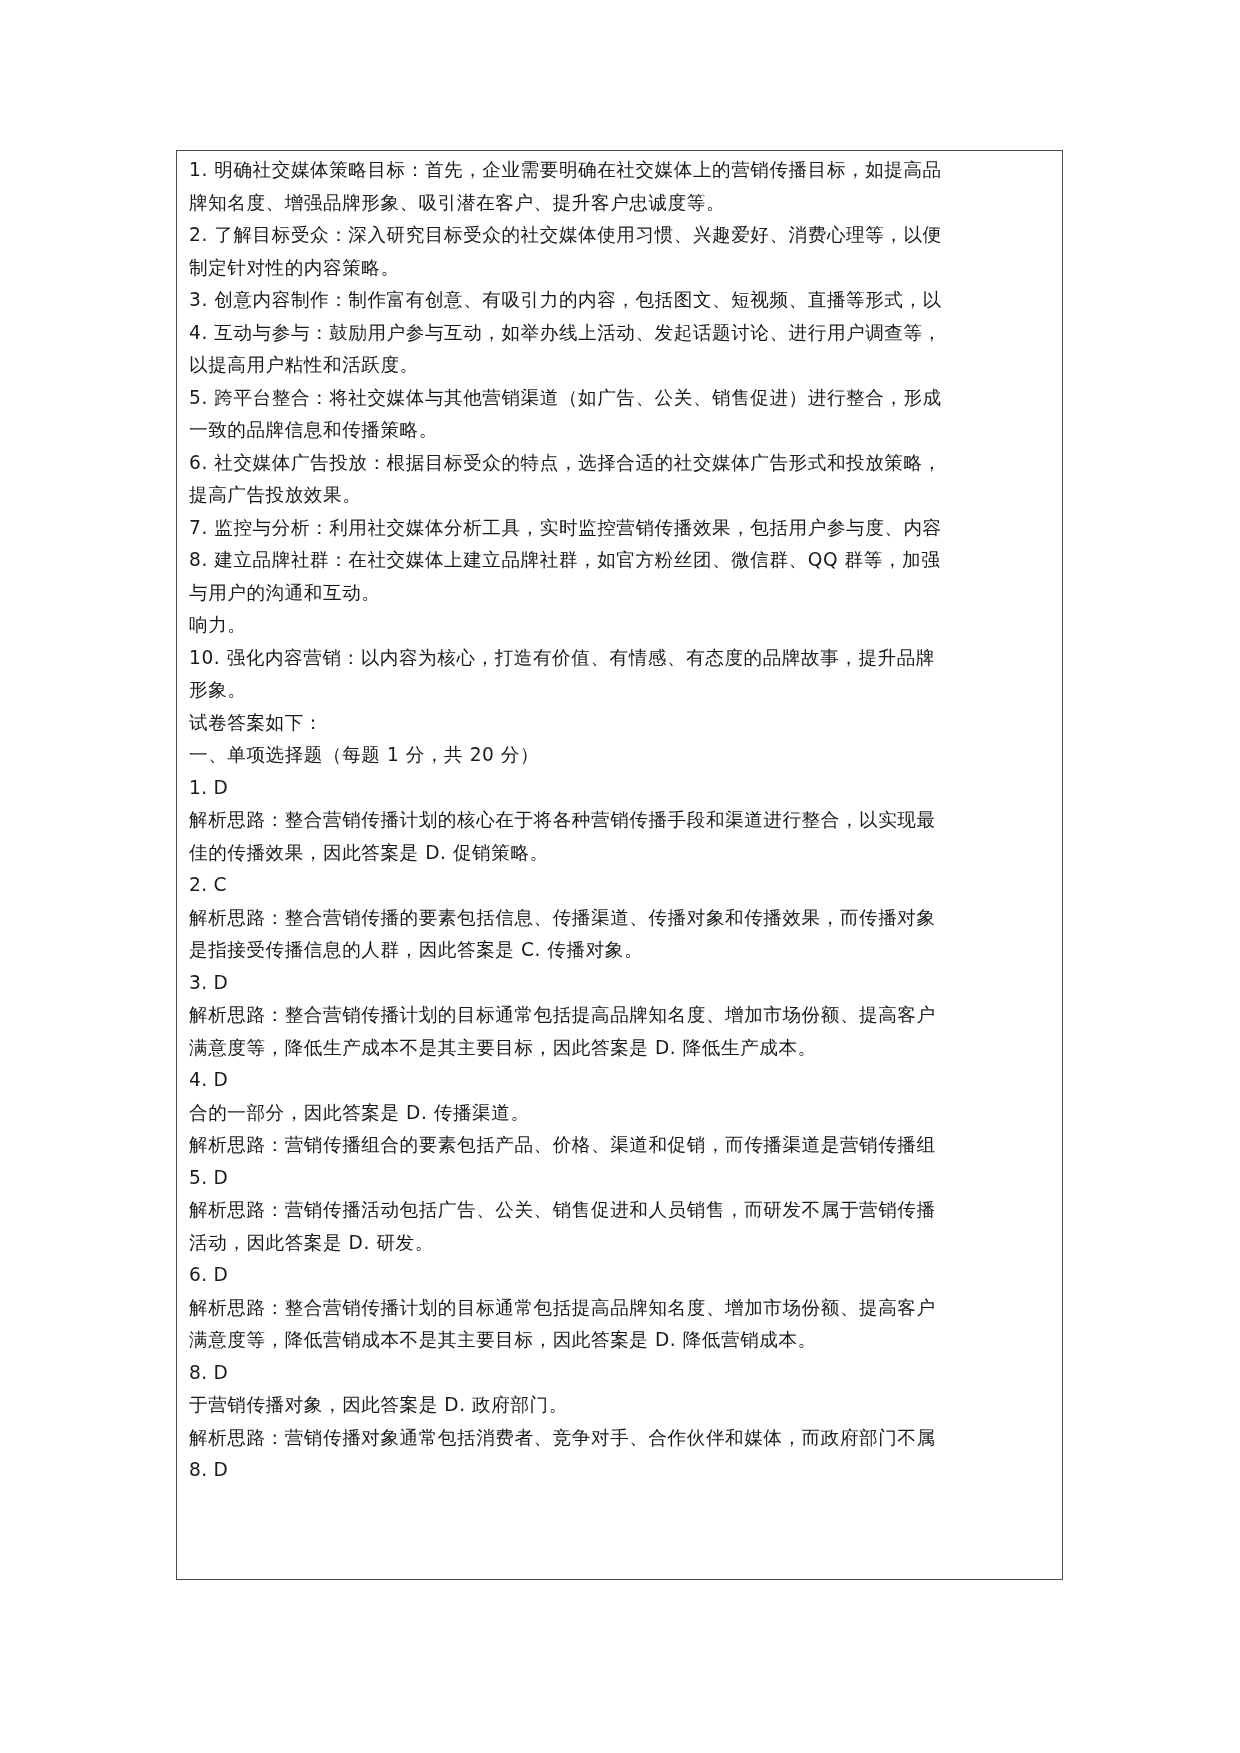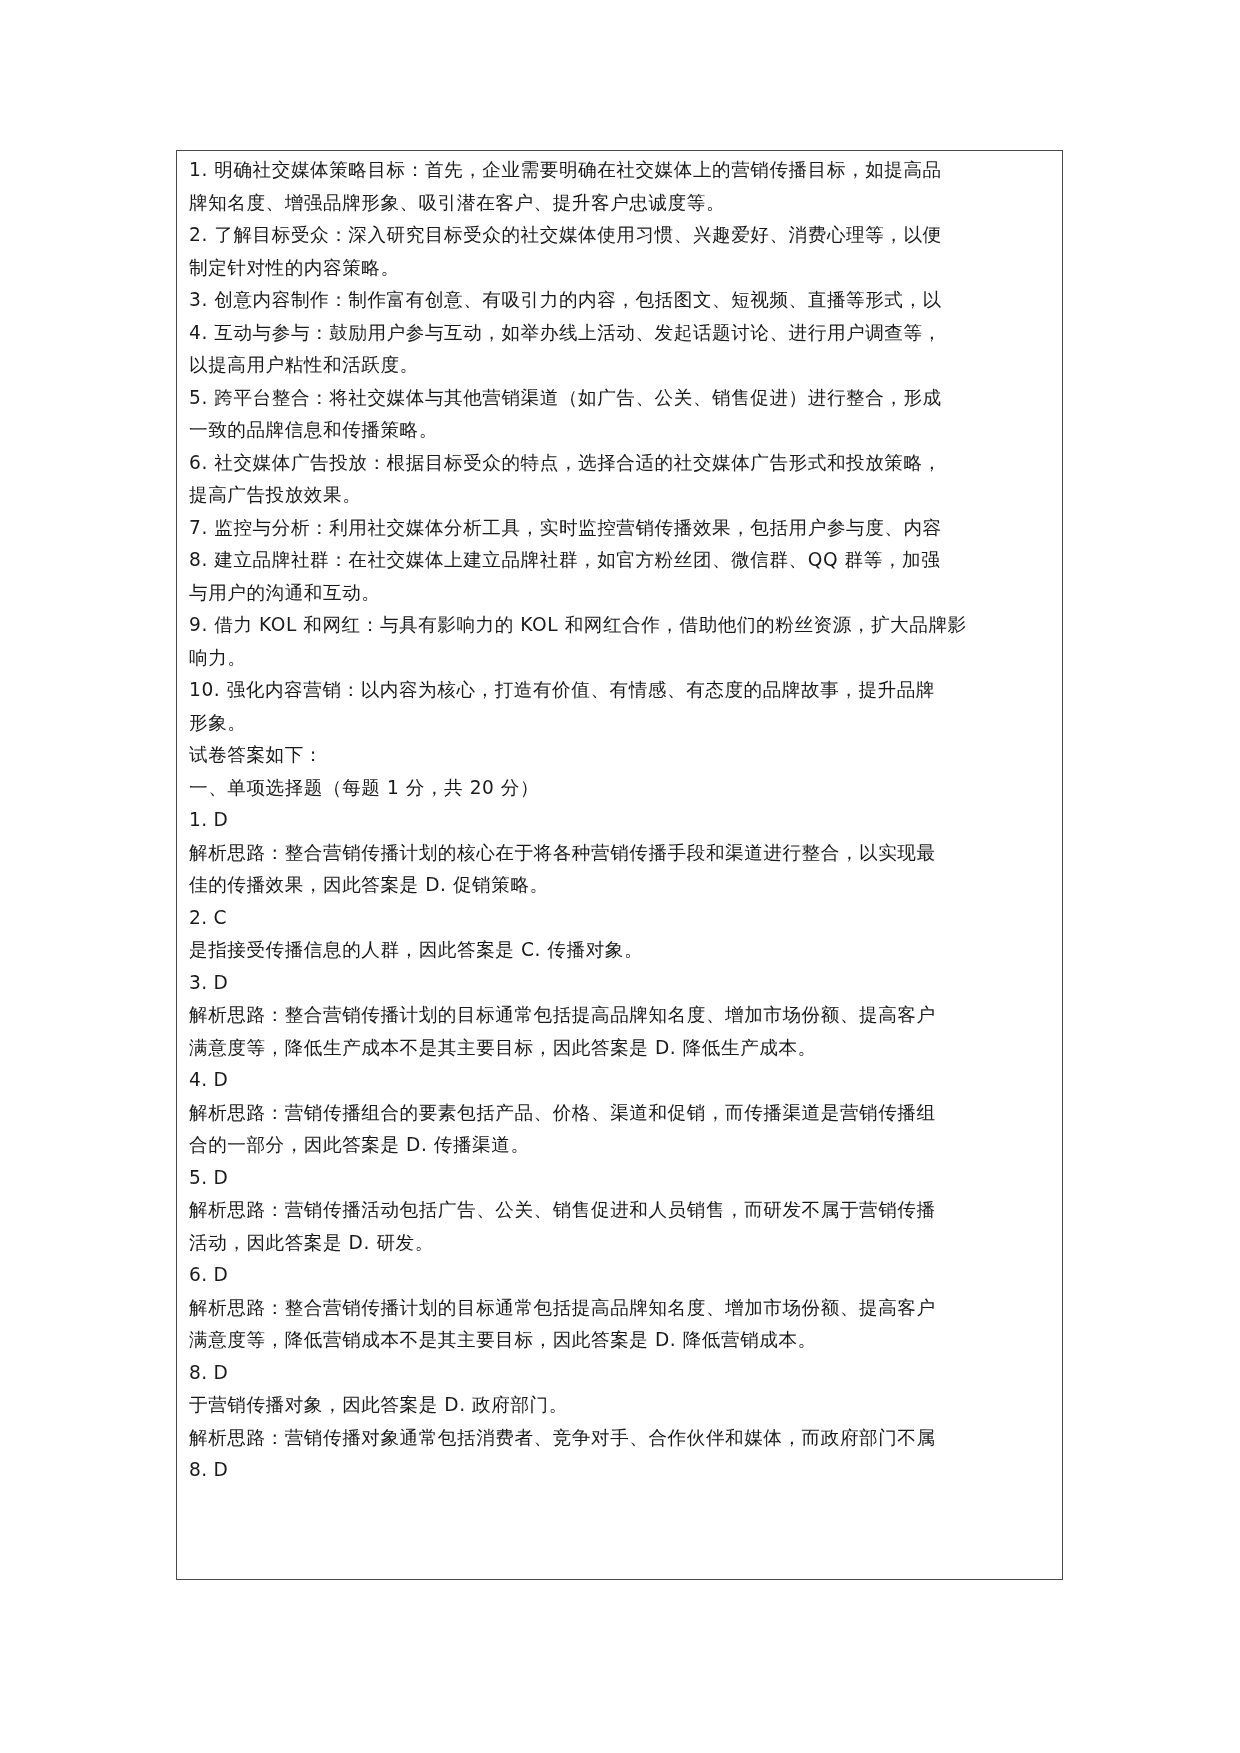--- a/index.html
+++ b/index.html
@@ -78,49 +78,49 @@
       <div class="line">提高广告投放效果。</div>
     </div>
     <div class="para">
       <div class="line">7. 监控与分析：利用社交媒体分析工具，实时监控营销传播效果，包括用户参与度、内容</div>
     </div>
     <div class="para">
       <div class="line">8. 建立品牌社群：在社交媒体上建立品牌社群，如官方粉丝团、微信群、QQ 群等，加强</div>
       <div class="line">与用户的沟通和互动。</div>
     </div>
     <div class="para">
-      <div class="line">9. 借力 KOL 和网红：与具有影响力的 KOL 和网红合作，借助他们的粉丝资源，扩大品牌影</div>
       <div class="line">响力。</div>
     </div>
     <div class="para">
       <div class="line">10. 强化内容营销：以内容为核心，打造有价值、有情感、有态度的品牌故事，提升品牌</div>
       <div class="line">形象。</div>
     </div>
 
     <div class="line">试卷答案如下：</div>
     <div class="line">一、单项选择题（每题  1  分，共  20  分）</div>
 
     <div class="para">
       <div class="line ans">1. D</div>
       <div class="line">解析思路：整合营销传播计划的核心在于将各种营销传播手段和渠道进行整合，以实现最</div>
       <div class="line">佳的传播效果，因此答案是 D. 促销策略。</div>
     </div>
     <div class="para">
       <div class="line ans">2. C</div>
+      <div class="line">解析思路：整合营销传播的要素包括信息、传播渠道、传播对象和传播效果，而传播对象</div>
       <div class="line">是指接受传播信息的人群，因此答案是 C. 传播对象。</div>
     </div>
     <div class="para">
       <div class="line ans">3. D</div>
       <div class="line">解析思路：整合营销传播计划的目标通常包括提高品牌知名度、增加市场份额、提高客户</div>
       <div class="line">满意度等，降低生产成本不是其主要目标，因此答案是 D. 降低生产成本。</div>
     </div>
     <div class="para">
       <div class="line ans">4. D</div>
+      <div class="line">合的一部分，因此答案是 D. 传播渠道。</div>
       <div class="line">解析思路：营销传播组合的要素包括产品、价格、渠道和促销，而传播渠道是营销传播组</div>
-      <div class="line">合的一部分，因此答案是 D. 传播渠道。</div>
     </div>
     <div class="para">
       <div class="line ans">5. D</div>
       <div class="line">解析思路：营销传播活动包括广告、公关、销售促进和人员销售，而研发不属于营销传播</div>
       <div class="line">活动，因此答案是 D. 研发。</div>
     </div>
     <div class="para">
       <div class="line ans">6. D</div>
       <div class="line">解析思路：整合营销传播计划的目标通常包括提高品牌知名度、增加市场份额、提高客户</div>
       <div class="line">满意度等，降低营销成本不是其主要目标，因此答案是 D. 降低营销成本。</div>

